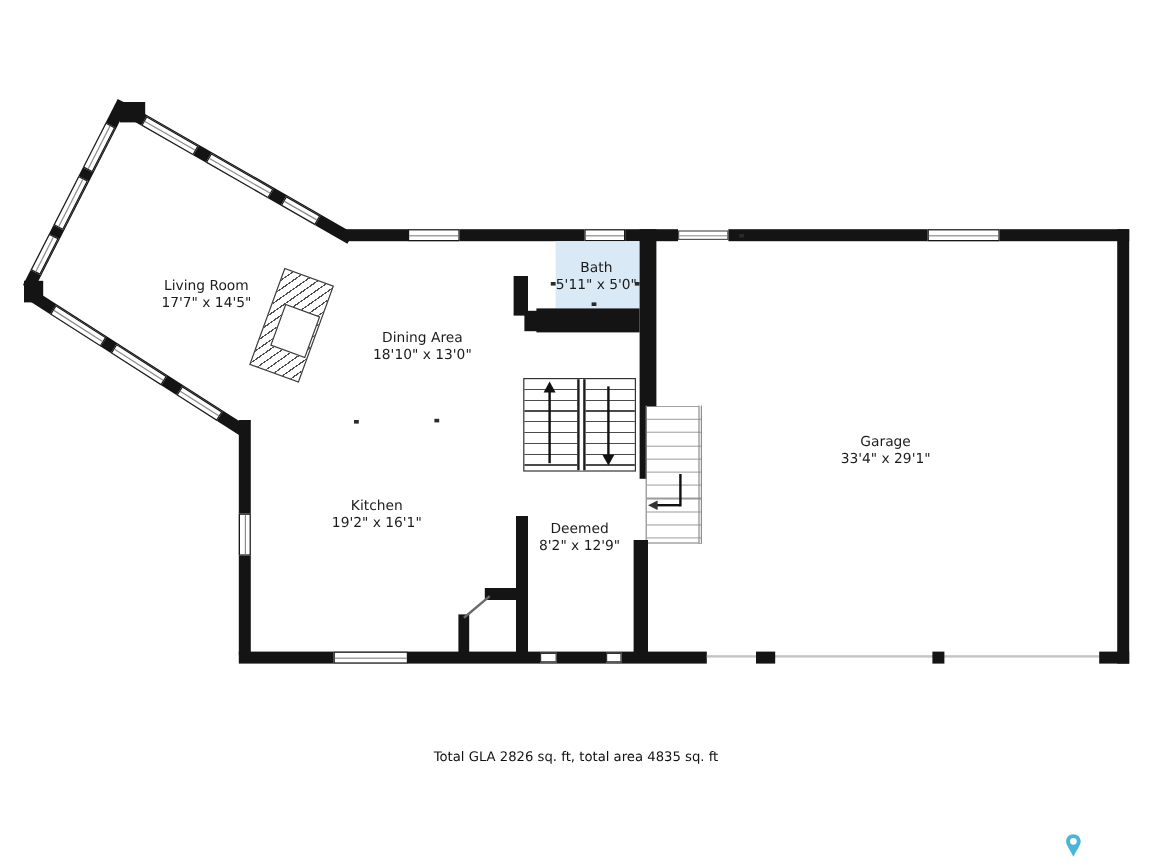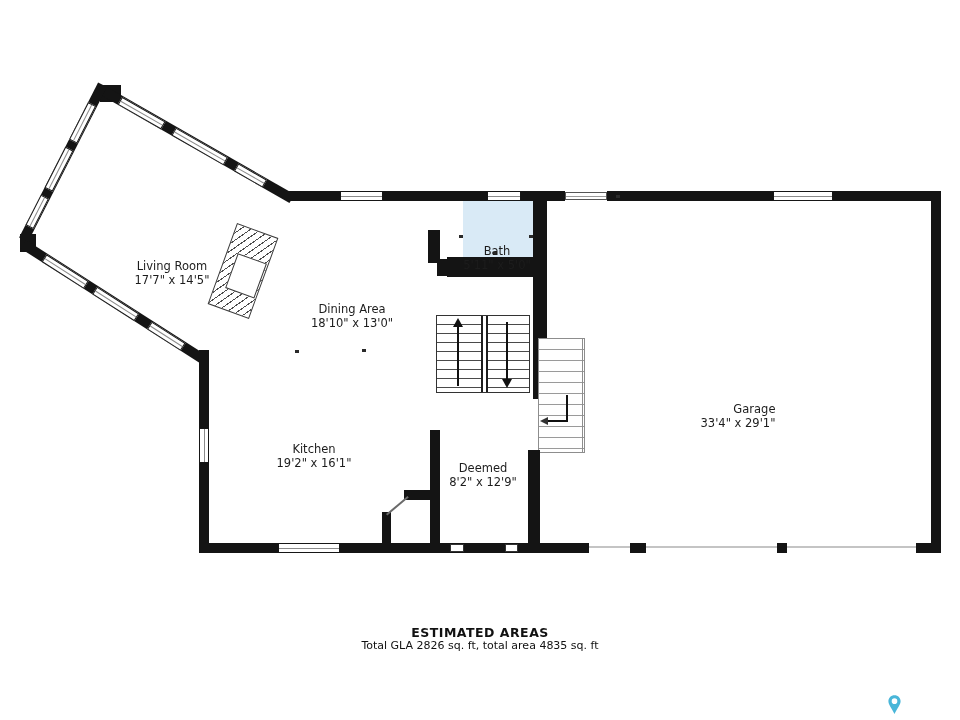--- a/index.html
+++ b/index.html
@@ -30,21 +30,21 @@
   .tri-down{position:absolute;width:0;height:0;border-left:5px solid transparent;border-right:5px solid transparent;border-top:9px solid #111;}
   .tri-left{position:absolute;width:0;height:0;border-top:4px solid transparent;border-bottom:4px solid transparent;border-right:8px solid #333;}
   .fireplace{position:absolute;left:221px;top:228px;width:44px;height:86px;border:1.5px solid #3a3a3a;
       transform:rotate(20deg);box-sizing:border-box;
       background:repeating-linear-gradient(125deg,#fff 0 5px,#4c4c4c 5px 6px);}
   .fireplace-box{position:absolute;left:10px;top:27px;width:31px;height:37px;background:#fff;border:1.5px solid #3a3a3a;box-sizing:border-box;}
   .garage-door-line{position:absolute;left:589px;top:546px;width:342px;height:2px;background:#c4c4c4;}
   .door-diag{position:absolute;left:386px;top:514px;width:28px;height:1.5px;background:#6a6a6a;
       transform:rotate(-40deg);transform-origin:0 0;}
   .room-label{position:absolute;transform:translateX(-50%);text-align:center;white-space:nowrap;}
-  .room-name{font-size:11.5px;line-height:14px;color:#1c1c1c;margin-top:28px;}
+  .room-name{font-size:11.5px;line-height:14px;color:#1c1c1c;}
   .room-dims{font-size:11.5px;line-height:14px;color:#1c1c1c;}
   .areas{position:absolute;left:0;top:625px;width:960px;text-align:center;}
   .areas-title{font-size:12.5px;font-weight:bold;letter-spacing:0.5px;line-height:15px;color:#111;}
   .areas-line{font-size:11px;line-height:11.6px;color:#111;}
   .areas-disclaimer{font-size:8.5px;font-weight:bold;color:#3c3c3c;margin-top:9px;}
   .pin{position:absolute;left:887px;top:694px;}
 </style>
 </head>
 <body>
 
@@ -140,27 +140,26 @@
     <div class="room-dims">5'11" x 5'0"</div>
   </div>
   <div class="room-label" style="left:314px;top:414px;">
     <div class="room-name">Kitchen</div>
     <div class="room-dims">19'2" x 16'1"</div>
   </div>
   <div class="room-label" style="left:483px;top:433px;">
     <div class="room-name">Deemed</div>
     <div class="room-dims">8'2" x 12'9"</div>
   </div>
-  <div class="room-label" style="left:738px;top:374px;text-align:right;">
+  <div class="room-label" style="left:738px;top:361px;">
     <div class="room-name">Garage</div>
     <div class="room-dims">33'4" x 29'1"</div>
   </div>
 
   <div class="areas">
-    <div class="areas-title">ESTIMATED AREAS</div>
     <div class="areas-line">Total GLA 2826 sq. ft, total area 4835 sq. ft</div>
   </div>
 
   <div class="pin">
     <svg width="15" height="21" viewBox="0 0 16 22">
       <path d="M8 1 C4.1 1 1.5 3.9 1.5 7.4 C1.5 10.9 4.6 14.3 8 21 C11.4 14.3 14.5 10.9 14.5 7.4 C14.5 3.9 11.9 1 8 1 Z M8 10.4 A3 3 0 1 1 8 4.4 A3 3 0 1 1 8 10.4 Z" fill="#49b6d9" fill-rule="evenodd"></path>
     </svg>
   </div>
 
 </div>

